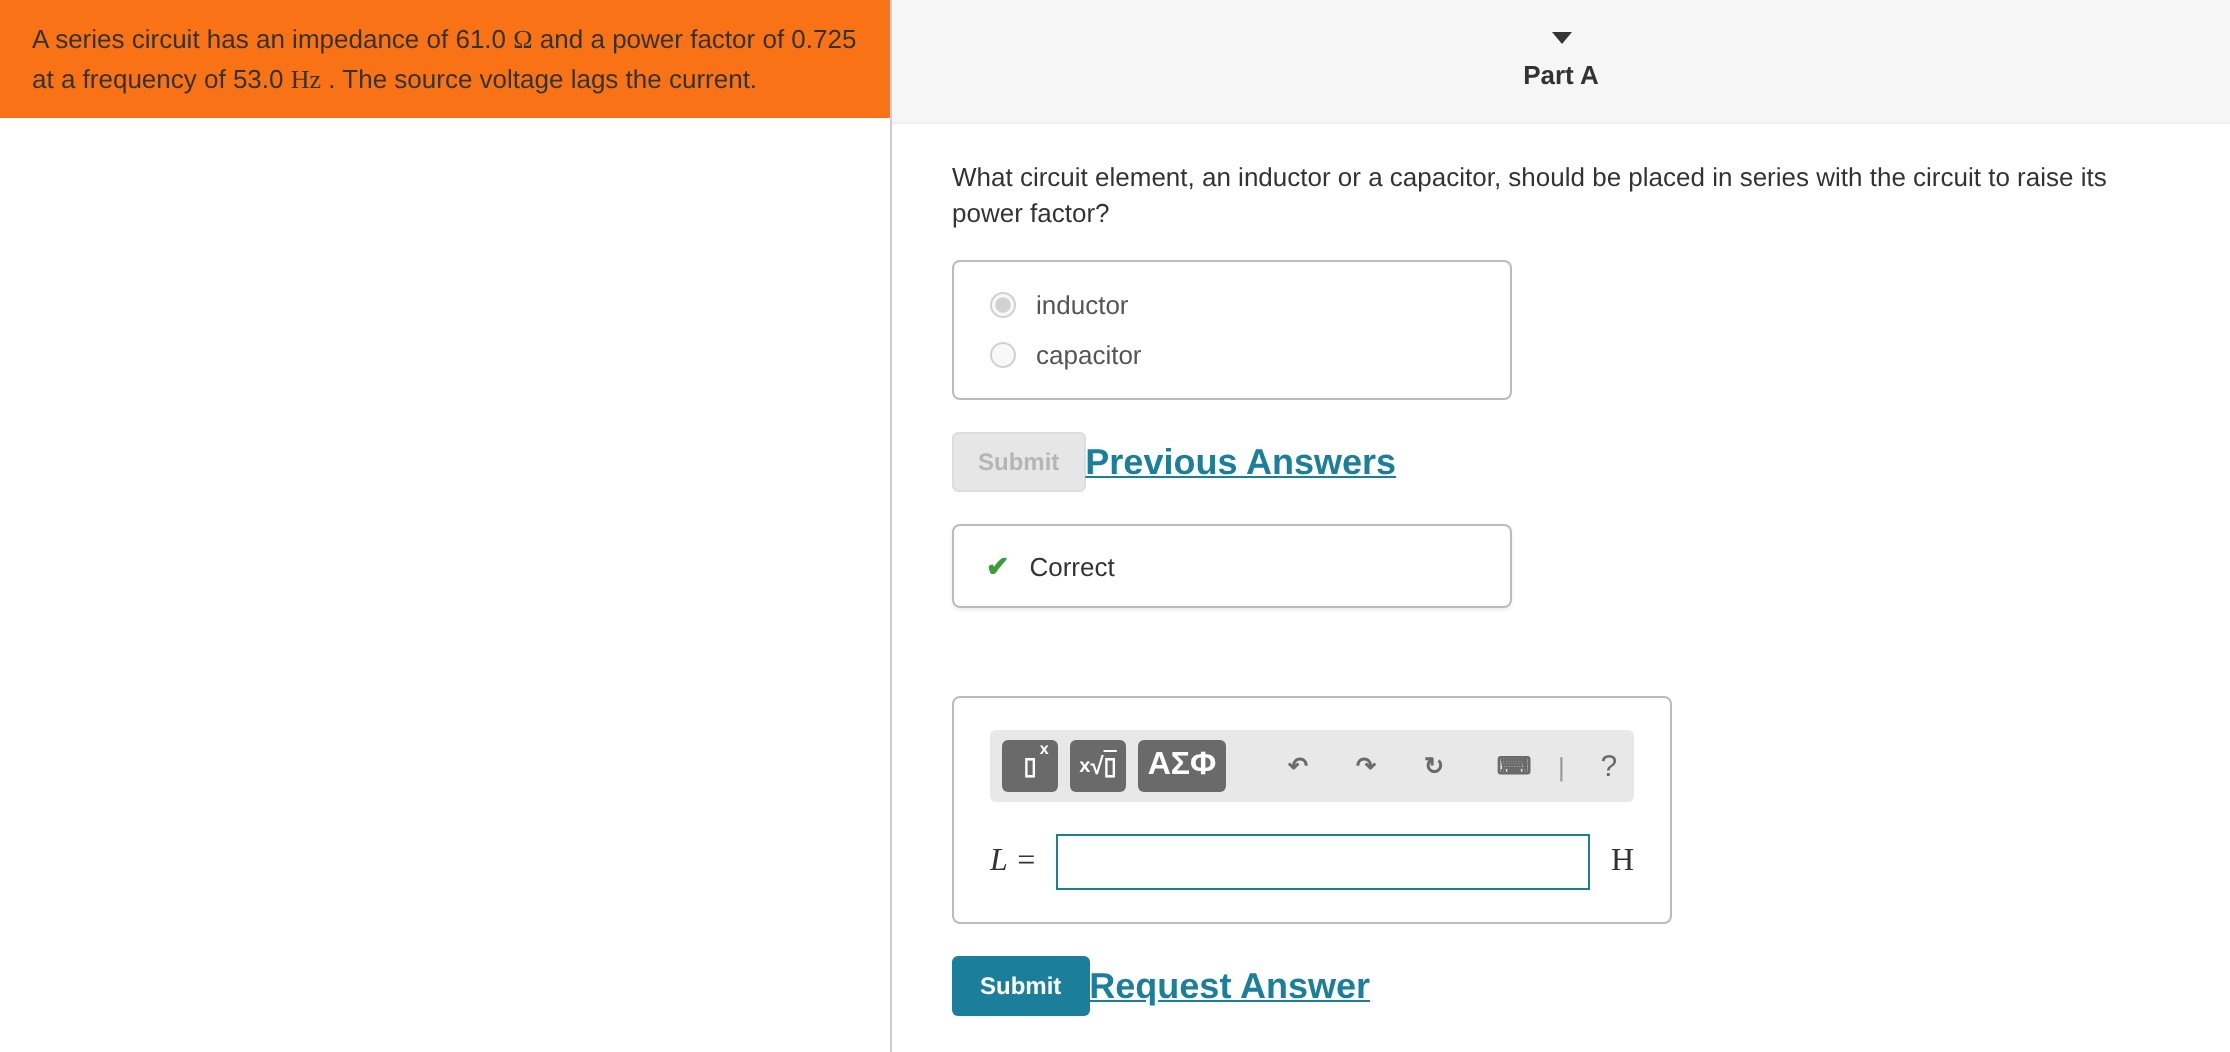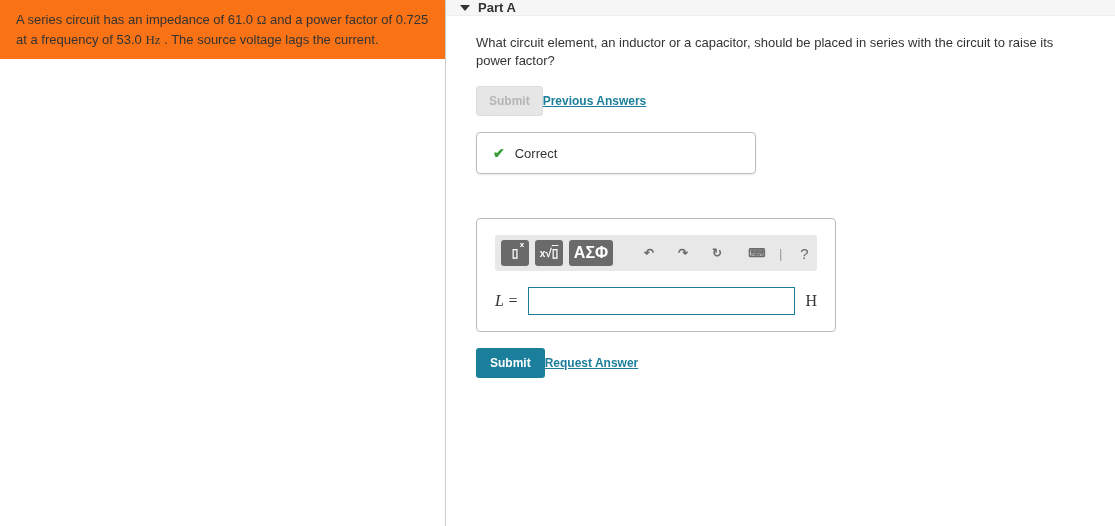--- a/index.html
+++ b/index.html
@@ -1,33 +1,33 @@
 <!DOCTYPE html>
 <html><head>
   <meta charset="utf-8">
   <style>
     * { box-sizing: border-box; margin: 0; padding: 0; }
     body { font-family: Arial, Helvetica, sans-serif; font-size: 13px; color: #333; display: flex; width: 1115px; height: 526px; }
     .left-panel { width: 445px; padding: 0; }
     .problem-box { background: #f97316; padding: 10px 16px; line-height: 1.5; color: #333; }
     .right-panel { flex: 1; border-left: 1px solid #ccc; padding: 0 0 0 0; }
     
-    .part-header { background: #f6f6f6; padding: 0 14px; font-weight: bold; color: #333; display: flex; align-items: center; gap: 8px; border-bottom: 1px solid #eee; }
+    .part-header { background: #f6f6f6; padding: 16px 14px; font-weight: bold; color: #333; display: flex; align-items: center; gap: 8px; border-bottom: 1px solid #eee; flex-direction: column; }
     .caret-down { width: 0; height: 0; border-left: 5px solid transparent; border-right: 5px solid transparent; border-top: 6px solid #333; display: inline-block; }
     .part-body { padding: 18px 30px 26px 30px; }
     .question { color: #333; margin-bottom: 14px; line-height: 1.4; }
     
     .options-box { border: 1px solid #bbb; border-radius: 4px; padding: 14px 18px; display: flex; flex-direction: column; gap: 10px; width: 280px; }
     .option-row { display: flex; align-items: center; gap: 10px; color: #555; }
     .option-row input[type=radio] { width: 13px; height: 13px; }
     
     .action-row { display: flex; align-items: center; margin-top: 16px; }
     .btn-disabled { background: #e6e6e6; color: #b5b5b5; border: 1px solid #ddd; border-radius: 3px; padding: 7px 12px; font-size: 12px; font-weight: bold; cursor: default; }
     .btn-primary { background: #1b7f9b; color: #fff; border: none; border-radius: 3px; padding: 8px 14px; font-size: 12px; font-weight: bold; cursor: pointer; }
-    .link { color: #1b7f9b; font-size: 12px; text-decoration: underline; cursor: pointer; font-weight: bold; }
+    .link { color: #1b7f9b; font-size: 18px; text-decoration: underline; cursor: pointer; font-weight: bold; }
     
     .correct-box { border: 1px solid #bbb; border-radius: 4px; padding: 12px 16px; width: 280px; margin-top: 16px; display: flex; align-items: center; gap: 10px; box-shadow: 0 1px 2px rgba(0,0,0,0.08); }
     .check-icon { color: #3a9d3a; font-weight: bold; font-size: 14px; }
     
     .eq-wrapper { border: 1px solid #bbb; border-radius: 4px; padding: 16px 18px 16px 18px; width: 360px; }
     .toolbar { background: #e8e8e8; border-radius: 3px; display: flex; align-items: center; gap: 6px; padding: 4px 6px; height: 36px; margin-bottom: 16px; }
     .tb-btn { background: #6a6a6a; color: #fff; border-radius: 3px; height: 26px; min-width: 28px; display:flex; align-items:center; justify-content:center; font-size: 12px; font-weight:bold; padding: 0 6px; }
     .tb-btn.light { background: transparent; color: #6a6a6a; }
     .tb-btn.wide { min-width: 44px; font-size: 16px; letter-spacing: 0; }
     .tb-sep { color: #999; margin: 0 2px; }
@@ -48,20 +48,30 @@
 </div>
 
 <div class="right-panel">
 
   <div class="part-header">
     <span class="caret-down"></span>
     <span>Part A</span>
   </div>
   <div class="part-body">
     <div class="question">What circuit element, an inductor or a capacitor, should be placed in series with the circuit to raise its power factor?</div>
+    <div class="options-box">
+      <label class="option-row">
+        <input type="radio" name="pa" checked="" disabled="" style="">
+        <span>inductor</span>
+      </label>
+      <label class="option-row">
+        <input type="radio" name="pa" disabled="" style="">
+        <span>capacitor</span>
+      </label>
+    </div>
     <div class="action-row">
       <button class="btn-disabled">Submit</button>
       <span class="link">Previous Answers</span>
     </div>
     <div class="correct-box">
       <span class="check-icon">✔</span>
       <span>Correct</span>
     </div>
   </div>
 

